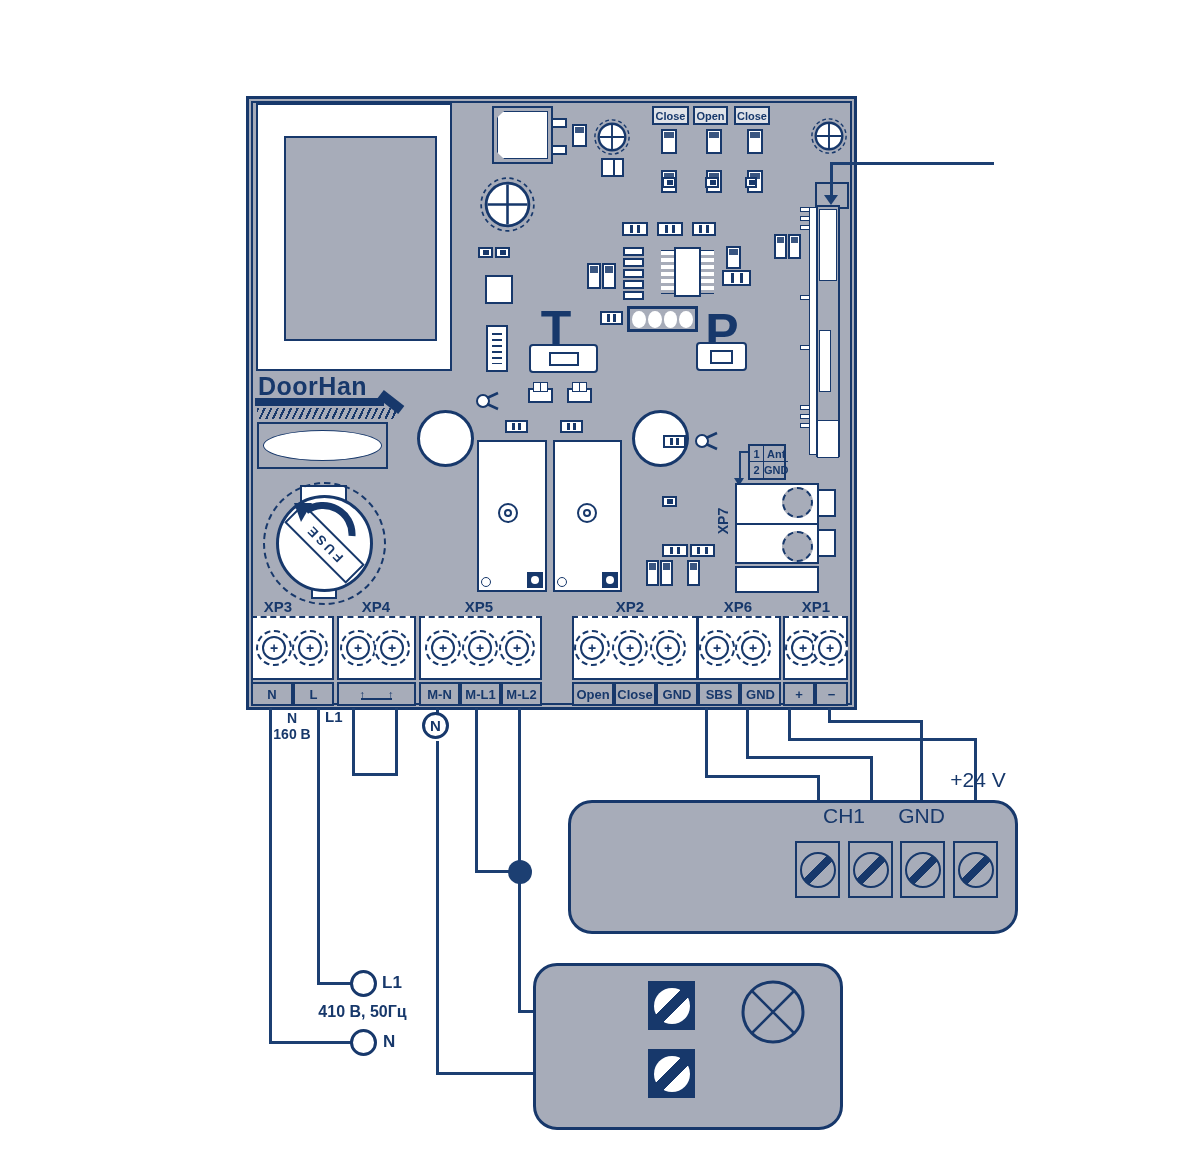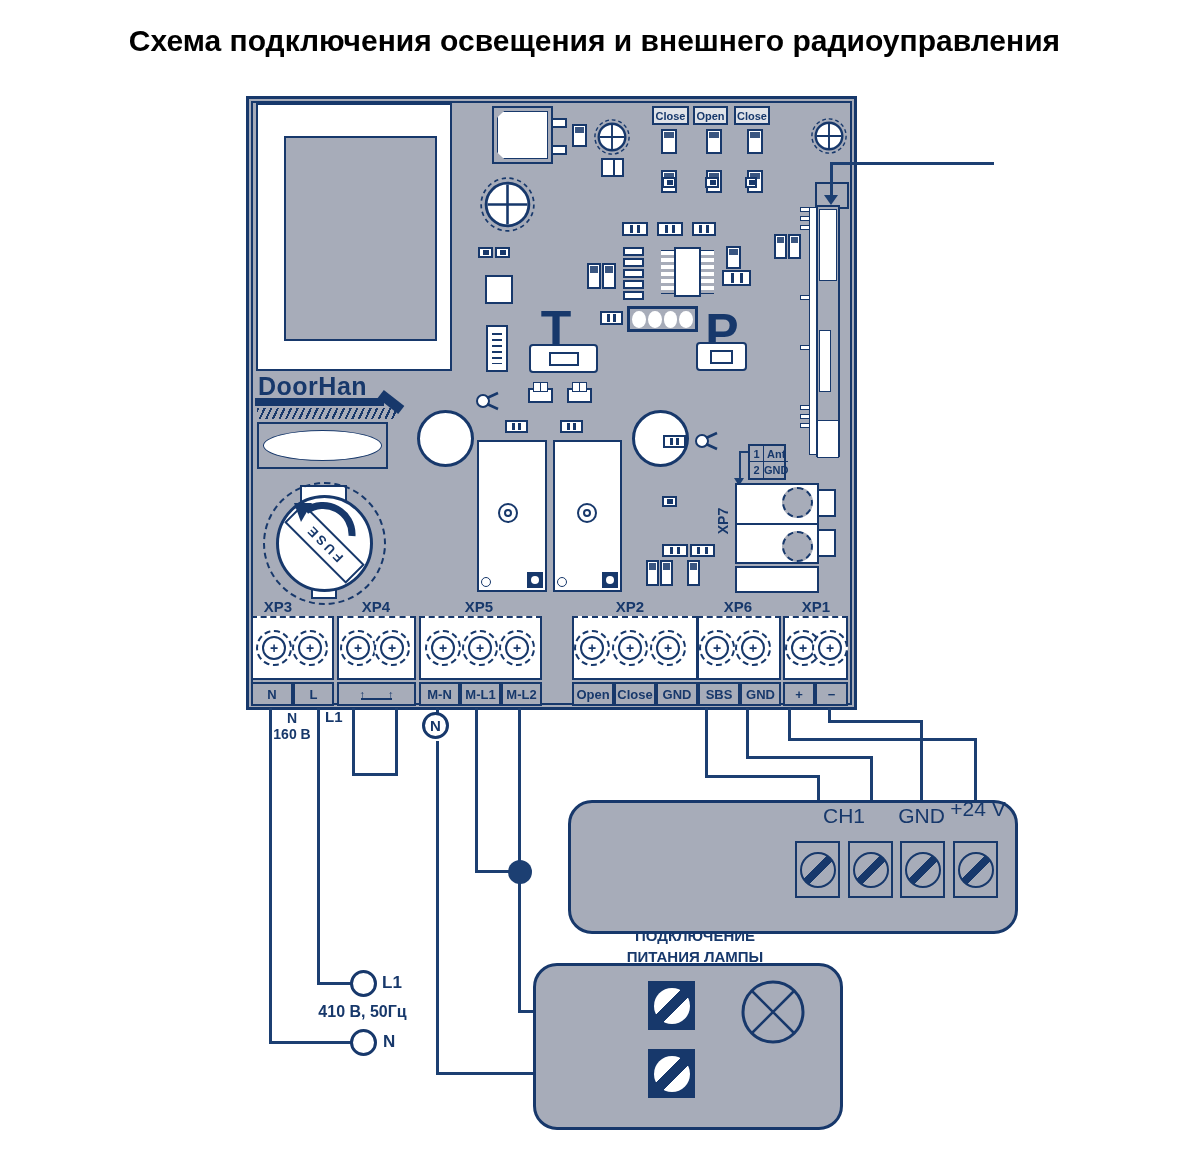--- a/index.html
+++ b/index.html
@@ -98,21 +98,20 @@
     color:rgba(203,206,214,0.75);
     text-shadow:2px 2px 0 rgba(255,255,255,0.9), -1px -1px 0 rgba(130,134,146,0.45); }
 
   .callout-text { position:absolute; text-align:center; font-weight:700; color:#17386b; }
 </style>
 </head>
 <body>
 
 <div class="stage">
 
-  <div class="page-title">Схема подключения освещения и внешнего радиоуправления</div>
 
   <div class="board"></div>
   <div class="board-inner"></div>
 
   <div class="white-box" style="left:256px;top:103px;width:196px;height:268px;border-width:2.5px"></div>
   <div class="outline-box" style="left:284px;top:136px;width:153px;height:205px;border-width:2.5px"></div>
 
   <div class="outline-box" style="left:492px;top:106px;width:61px;height:58px">
     <div style="position:absolute;inset:3px;background:#fff;border:1px solid #17386b;clip-path:polygon(14% 0,100% 0,100% 100%,14% 100%,0 86%,0 14%)"></div>
   </div>
@@ -403,38 +402,34 @@
 
   <div class="open-circle" style="left:350px;top:970px"></div>
   <div class="wire-label" style="left:382px;top:973px;font-size:17px">L1</div>
   <div class="wire-label" style="left:300px;top:1003px;width:125px;font-size:16px;text-align:center">410 В, 50Гц</div>
   <div class="open-circle" style="left:350px;top:1029px"></div>
   <div class="wire-label" style="left:383px;top:1032px;font-size:17px">N</div>
 
   <div class="gray-round" style="left:568px;top:800px;width:450px;height:134px"></div>
   <div class="callout-text" style="left:795px;top:804px;width:98px;font-size:21px;font-weight:500">CH1</div>
   <div class="callout-text" style="left:898px;top:804px;width:47px;font-size:21px;font-weight:500">GND</div>
-  <div class="callout-text" style="left:943px;top:797px;width:70px;font-size:21px;font-weight:500">+24 V</div>
+  <div class="callout-text" style="left:943px;top:768px;width:70px;font-size:21px;font-weight:500">+24 V</div>
   <div class="rterm" style="left:795px;top:841px;width:45px;height:57px">
       <div class="rscrew"></div>
     </div>
   <div class="rterm" style="left:848px;top:841px;width:45px;height:57px">
       <div class="rscrew"></div>
     </div>
   <div class="rterm" style="left:900px;top:841px;width:45px;height:57px">
       <div class="rscrew"></div>
     </div>
   <div class="rterm" style="left:953px;top:841px;width:45px;height:57px">
       <div class="rscrew"></div>
     </div>
 
-  <div class="callout-text" style="left:595px;top:925px;width:200px;font-size:15px;line-height:21px">
-    <div>ПОДКЛЮЧЕНИЕ</div>
-    <div>ПИТАНИЯ ЛАМПЫ</div>
-  </div>
   <div class="gray-round" style="left:533px;top:963px;width:310px;height:167px"></div>
   <div class="lamp-term" style="left:648px;top:981px;width:47px;height:49px">
       <div class="lscrew"></div>
     </div>
   <div class="lamp-term" style="left:648px;top:1049px;width:47px;height:49px">
       <div class="lscrew"></div>
     </div>
   <svg class="abs" style="left:740px;top:979px" width="66" height="66">
     <circle cx="33" cy="33" r="30" fill="none" stroke="#17386b" stroke-width="3"></circle>
     <path d="M12 12 L54 54 M54 12 L12 54" stroke="#17386b" stroke-width="2.5" fill="none"></path>

